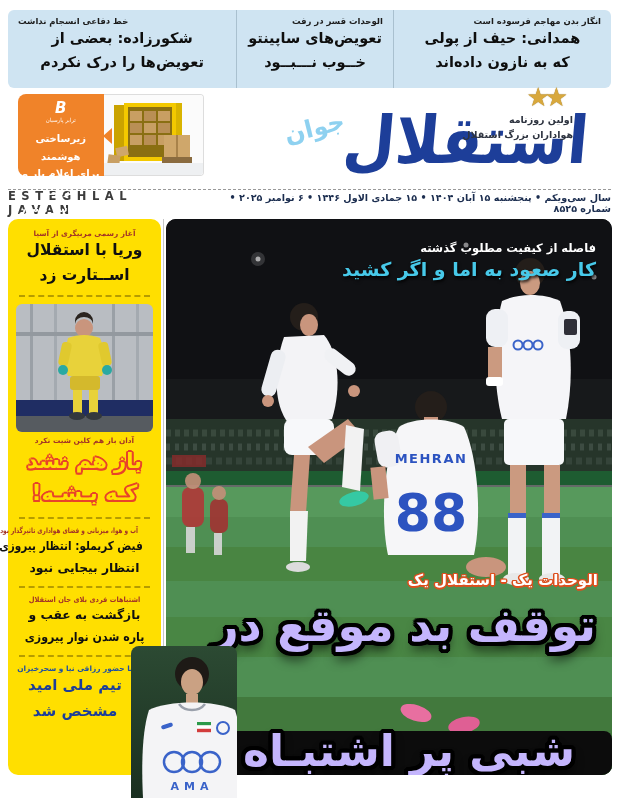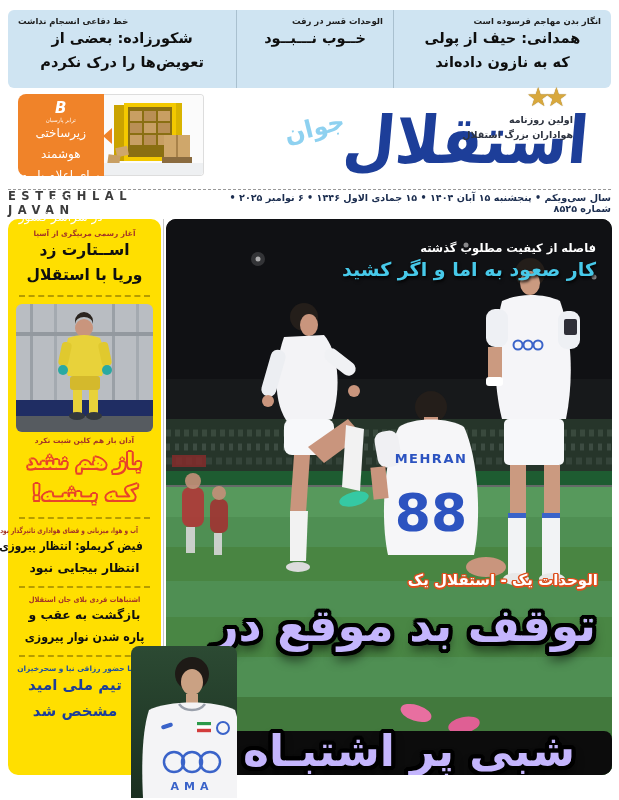--- a/index.html
+++ b/index.html
@@ -29,21 +29,21 @@
            text-shadow:-1.5px 0 #fff,1.5px 0 #fff,0 -1.5px #fff,0 1.5px #fff,1px 1px #fff,-1px -1px #fff;}
   
   .ad{position:absolute;left:18px;top:94px;width:186px;height:82px;display:flex;z-index:2;}
   .ad-orange{width:86px;background:#f08329;border-radius:8px 0 0 8px;position:relative;color:#fff;
              text-align:center;padding-top:7px;box-sizing:border-box;direction:rtl;}
   .ad-orange:after{content:"";position:absolute;right:-8px;top:34px;width:0;height:0;
              border-top:8px solid transparent;border-bottom:8px solid transparent;border-left:9px solid #f08329;
              transform:rotate(180deg);}
   .ad-blogo{font-size:15px;font-weight:900;font-style:italic;line-height:1;}
   .ad-brand{font-size:5.5px;opacity:.95;margin-top:1px;}
-  .ad-text{font-size:12px;font-weight:normal;line-height:1.75;}
+  .ad-text{margin-top:7px;font-size:10px;font-weight:bold;line-height:1.75;}
   .ad-photo{width:100px;background:#fff;border:1px solid #ddd;border-left:none;border-radius:0 4px 4px 0;
             overflow:hidden;}
   
   .dateline{position:absolute;left:8px;top:189px;width:603px;height:22px;border-top:1px dashed #999;
             display:flex;justify-content:space-between;align-items:center;padding-top:4px;box-sizing:border-box;}
   .dl-latin{font-size:11.5px;font-weight:bold;letter-spacing:5.5px;color:#3c3c3c;}
   .dl-fa{font-size:9.6px;font-weight:bold;color:#1b2d4f;direction:rtl;}
   
   .sidebar{position:absolute;left:8px;top:219px;width:153px;height:556px;background:#ffdf00;
            border-radius:10px;padding:10px 8px;box-sizing:border-box;direction:rtl;text-align:center;z-index:1;}
@@ -97,20 +97,21 @@
 <div class="page">
 
   <div class="topstrip">
     <div class="tcol">
       <div class="tkicker">انگار بدن مهاجم فرسوده است</div>
       <div class="ttitle">همدانی: حیف از پولی</div>
       <div class="ttitle">که به نازون داده‌اند</div>
     </div>
     <div class="tcol">
       <div class="tkicker">الوحدات قسر در رفت</div>
+      <div class="ttitle">تعویض‌های ساپینتو</div>
       <div class="ttitle">خــوب نـــبــود</div>
     </div>
     <div class="tcol">
       <div class="tkicker">خط دفاعی انسجام نداشت</div>
       <div class="ttitle">شکورزاده: بعضی از</div>
       <div class="ttitle">تعویض‌ها را درک نکردم</div>
     </div>
   </div>
 
   <div class="logo-ar">استقلال</div>
@@ -157,22 +158,22 @@
     </div>
   </div>
 
   <div class="dateline">
     <div class="dl-latin">ESTEGHLAL JAVAN</div>
     <div class="dl-fa">سال سی‌ویکم • پنجشنبه ۱۵ آبان ۱۴۰۴ • ۱۵ جمادی الاول ۱۴۴۶ • ۶ نوامبر ۲۰۲۵ • شماره ۸۵۲۵</div>
   </div>
 
   <div class="sidebar">
     <span class="skicker">آغاز رسمی مربیگری از آسیا</span>
+    <div class="stitle">وریا با استقلال</div>
     <div class="stitle">اســتارت زد</div>
-    <div class="stitle">وریا با استقلال</div>
     <div class="sep"></div>
     <div class="gkphoto">
       <svg width="137" height="128" viewBox="0 0 137 128">
         <rect width="137" height="128" fill="#b9bdc2"></rect>
         <rect x="14" y="0" width="3" height="96" fill="#9aa0a6"></rect>
           <rect x="38" y="0" width="3" height="96" fill="#a4aab0"></rect>
         <rect x="96" y="0" width="3" height="96" fill="#9aa0a6"></rect>
           <rect x="120" y="0" width="3" height="96" fill="#a4aab0"></rect>
         <rect x="0" y="28" width="137" height="4" fill="#93999f"></rect>
         <rect x="0" y="96" width="137" height="16" fill="#1f2d63"></rect>

